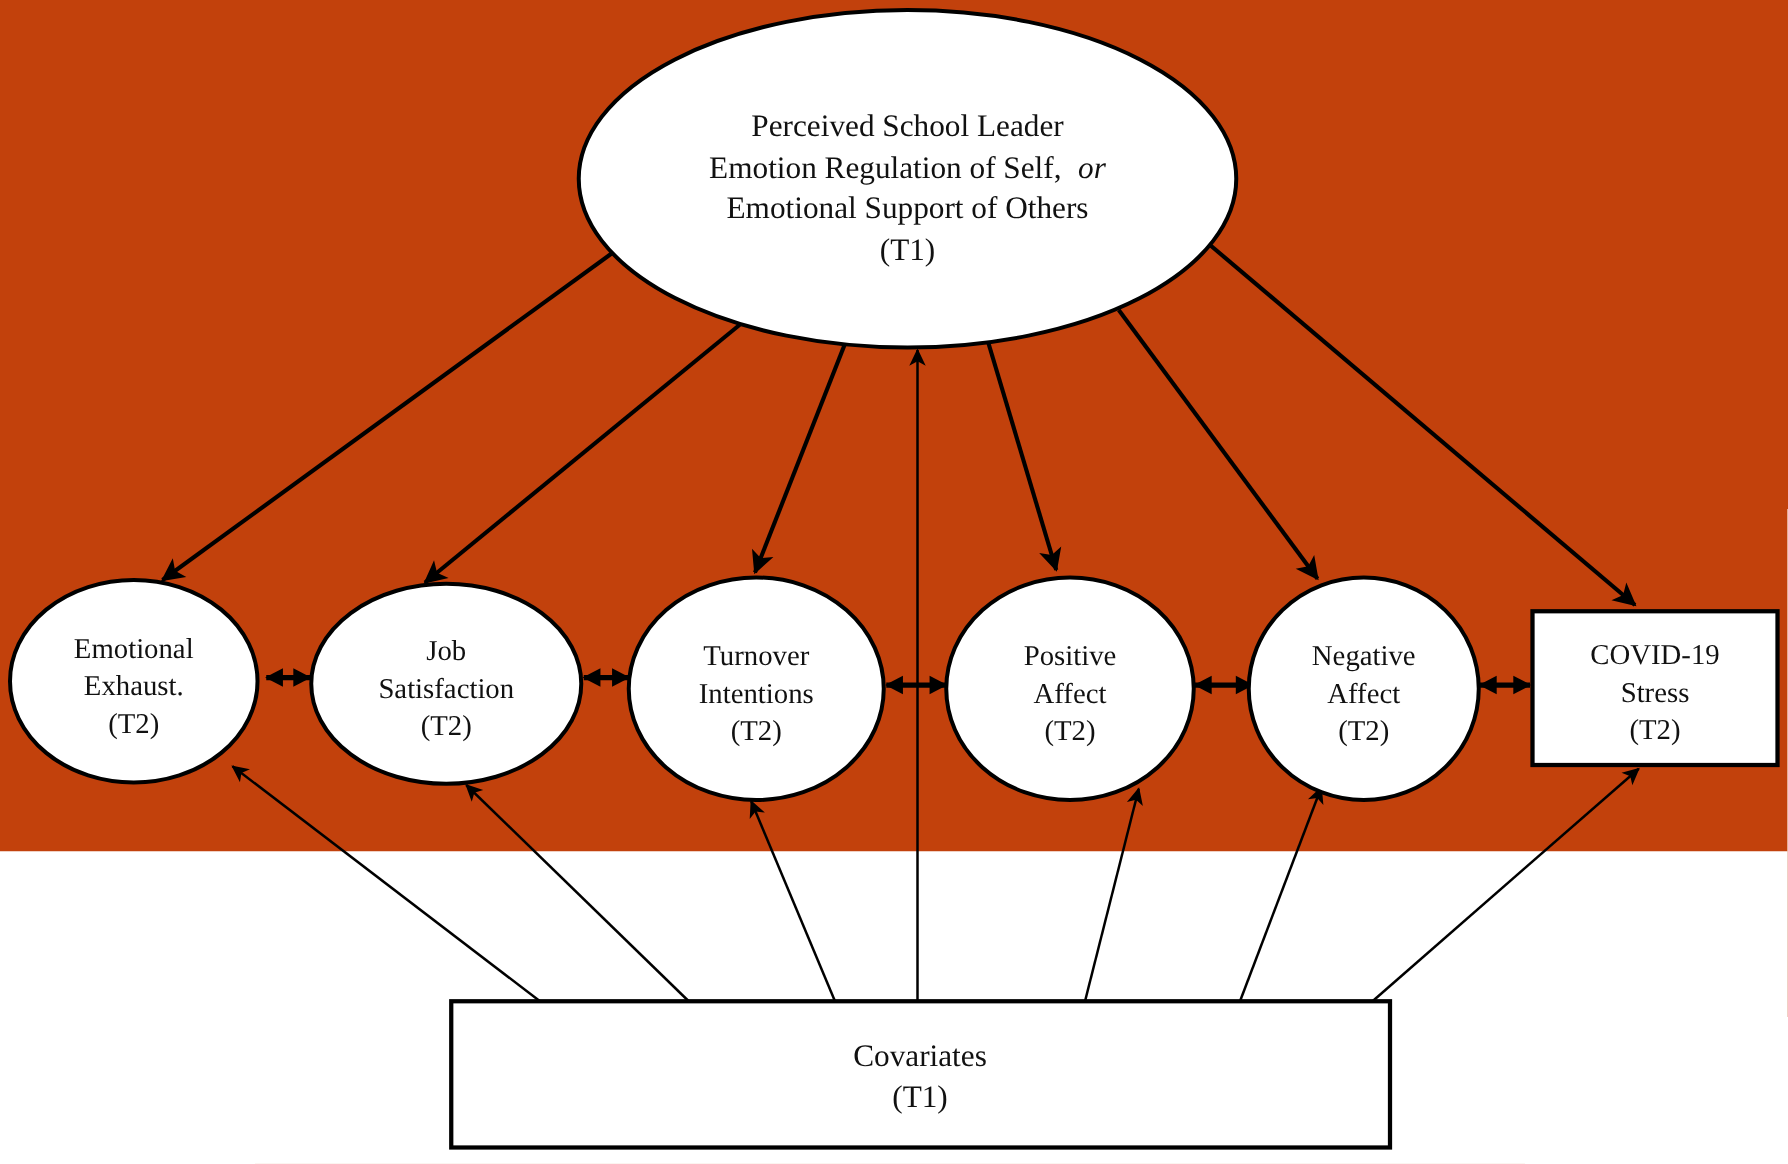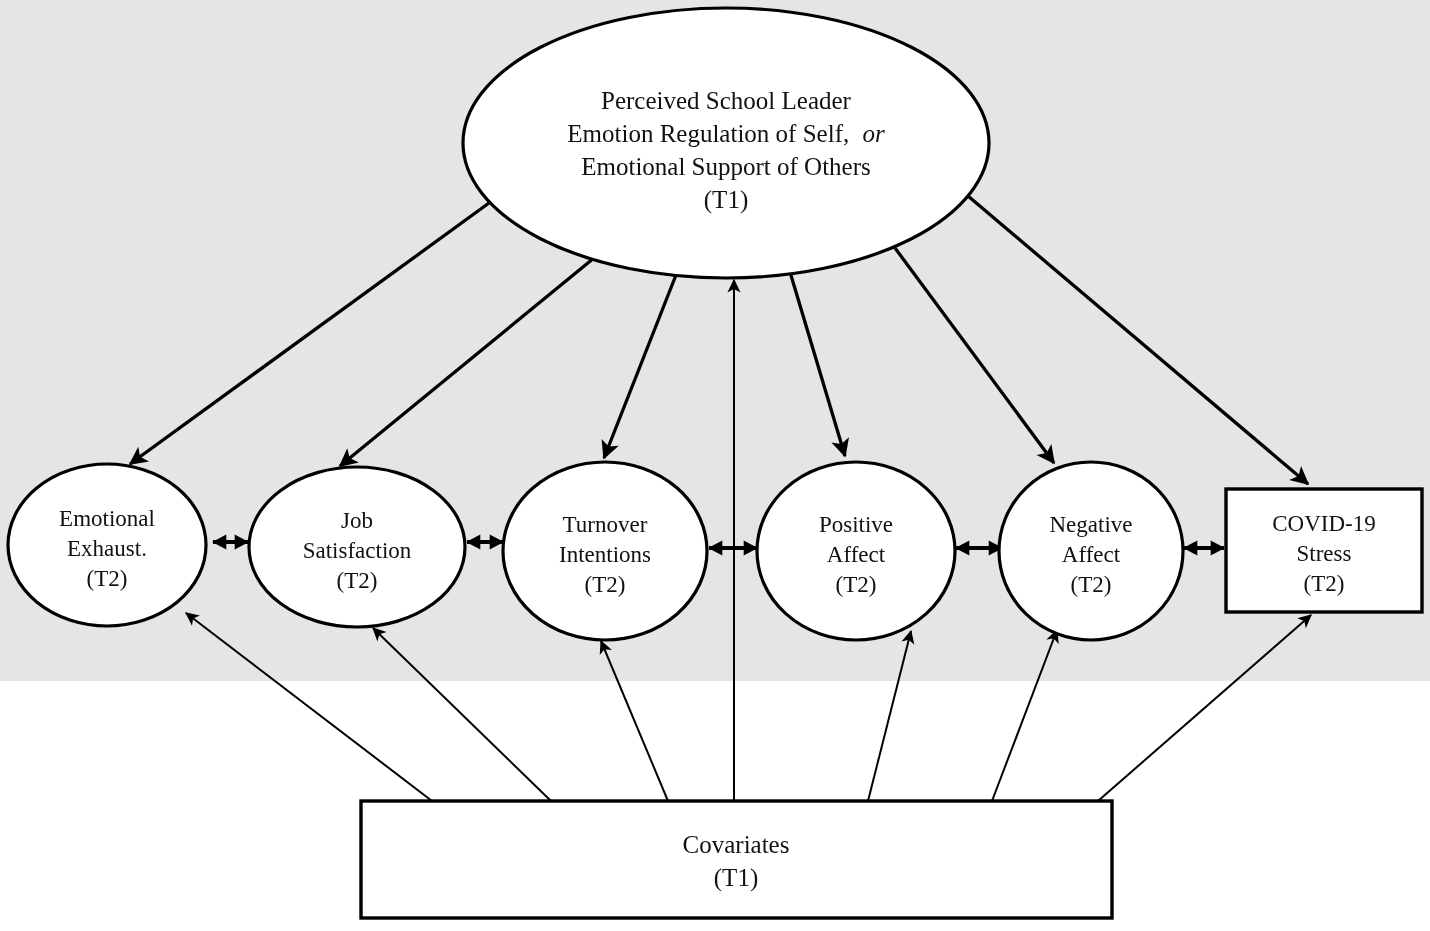--- a/index.html
+++ b/index.html
@@ -10,21 +10,21 @@
   body {
     width: 1430px;
     height: 931px;
     font-family: "Liberation Serif", "DejaVu Serif", serif;
     overflow: hidden;
   }
   #diagram-root {
     position: relative;
     width: 1430px;
     height: 681px;
-    background: #e5e5e5;
+    background: #c2410c;
   }
   svg#path-diagram {
     display: block;
     width: 1430px;
     height: 931px;
   }
   .node-shape {
     fill: #ffffff;
     stroke: #000000;
   }

